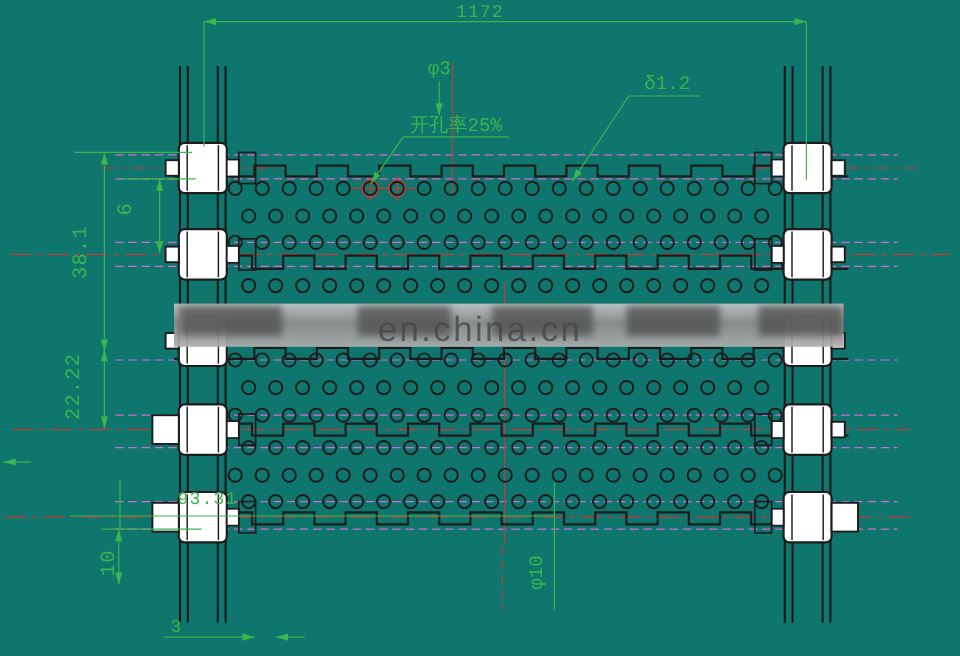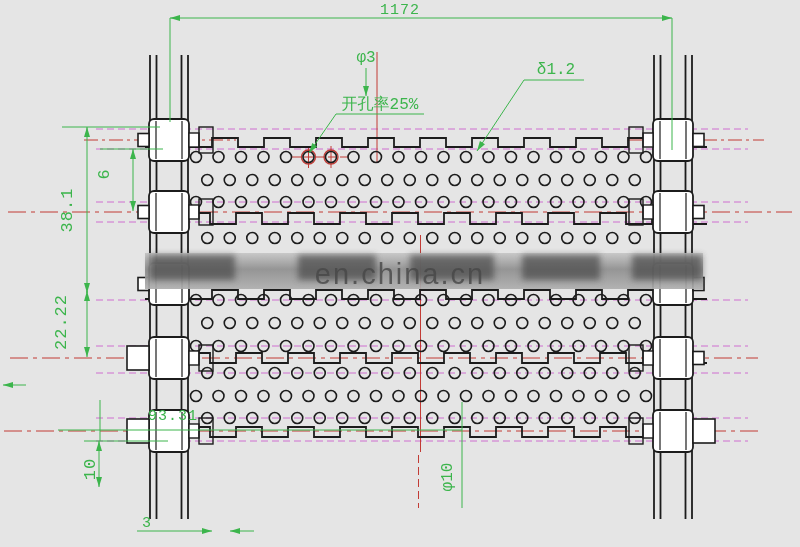--- a/index.html
+++ b/index.html
@@ -1,16 +1,16 @@
 <!DOCTYPE html>
 <html><head>
 <meta charset="utf-8">
 <style>
   html,body{margin:0;padding:0;background:#ffffff;}
-  .canvas{position:relative;width:800px;height:547px;background:#e5e5e5;overflow:hidden;}
+  .canvas{position:relative;width:800px;height:547px;background:#0f766e;overflow:hidden;}
   svg{display:block;}
   text{font-family:"Liberation Mono","DejaVu Sans Mono",monospace;}
   .grn{fill:#3cb54c;}
   .t15{font-size:15px;letter-spacing:1px;}
   .t16{font-size:16px;}
   .t17{font-size:17px;letter-spacing:1px;}
   .wm{fill:#474747;font-family:"Liberation Sans","DejaVu Sans",sans-serif;font-size:29px;letter-spacing:2px;opacity:.8;}
 </style>
 </head>
 <body>

